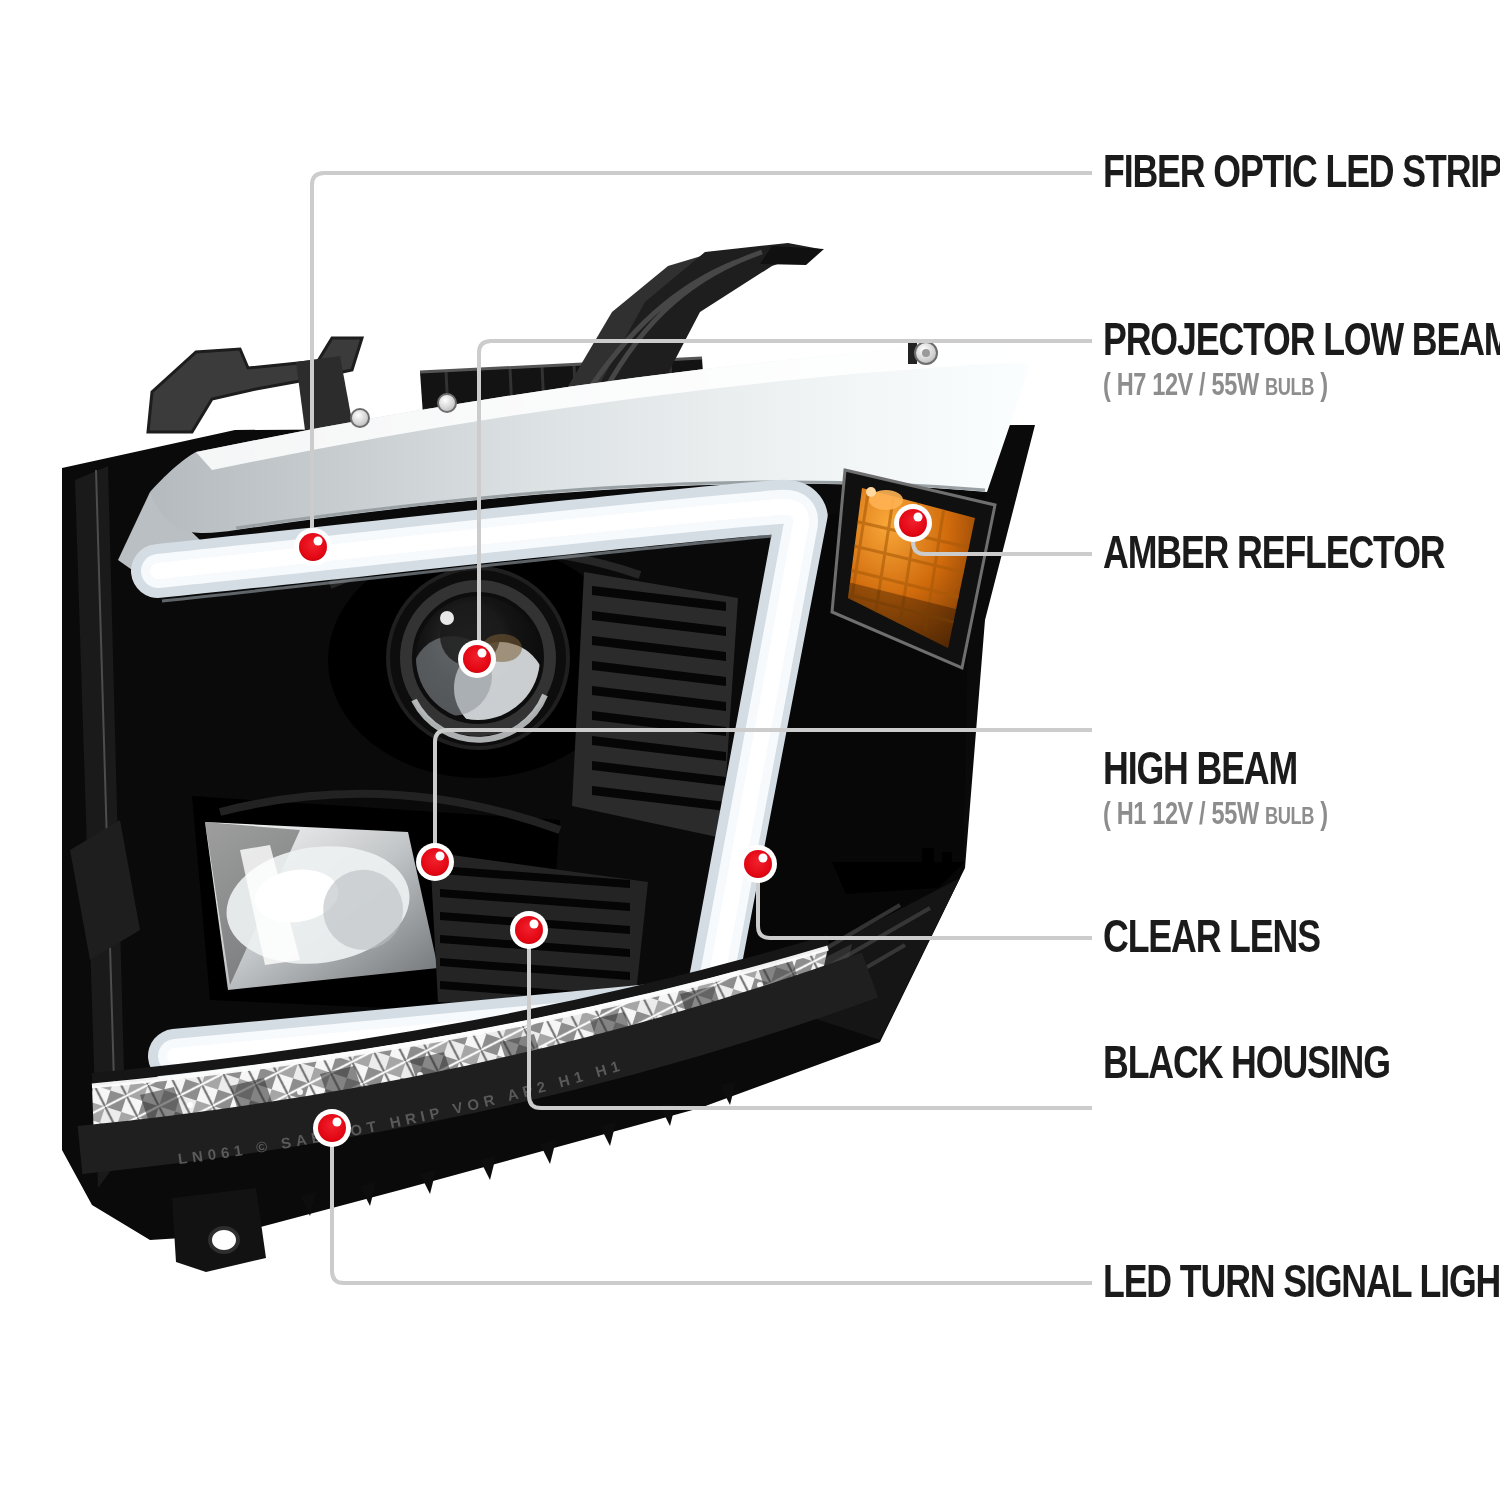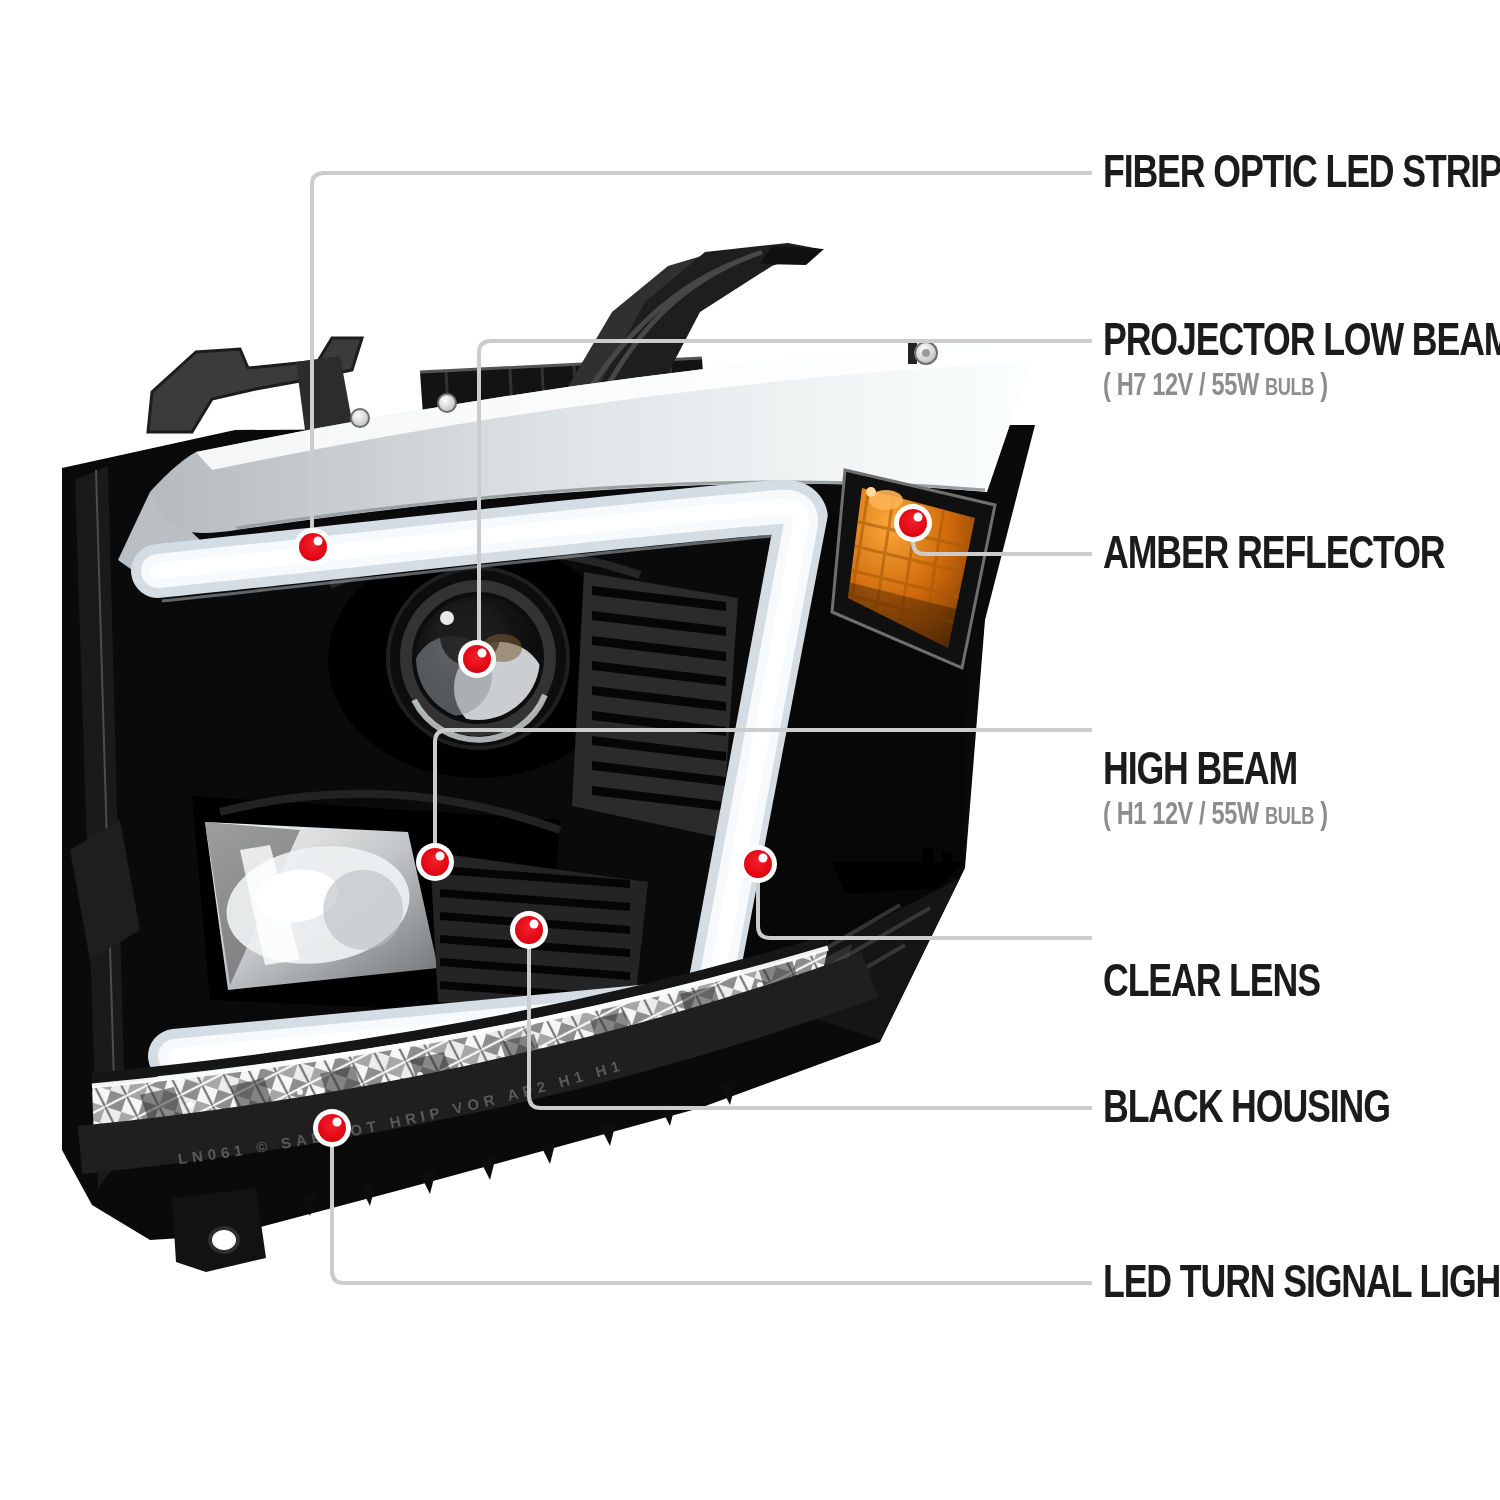--- a/index.html
+++ b/index.html
@@ -300,25 +300,25 @@
 
 <div class="callout" style="top:528px">
   <div class="callout-title">AMBER REFLECTOR</div>
 </div>
 
 <div class="callout" style="top:744px">
   <div class="callout-title">HIGH BEAM</div>
   <div class="callout-sub"><span>( H1  12V / 55W </span><span class="small">BULB</span><span> )</span></div>
 </div>
 
-<div class="callout" style="top:956px">
+<div class="callout" style="top:912px">
   <div class="callout-title">CLEAR LENS</div>
 </div>
 
-<div class="callout" style="top:1082px">
+<div class="callout" style="top:1038px">
   <div class="callout-title">BLACK HOUSING</div>
 </div>
 
 <div class="callout" style="top:1257px">
   <div class="callout-title">LED TURN SIGNAL LIGHT</div>
 </div>
 
 </div>
 
 </body></html>

